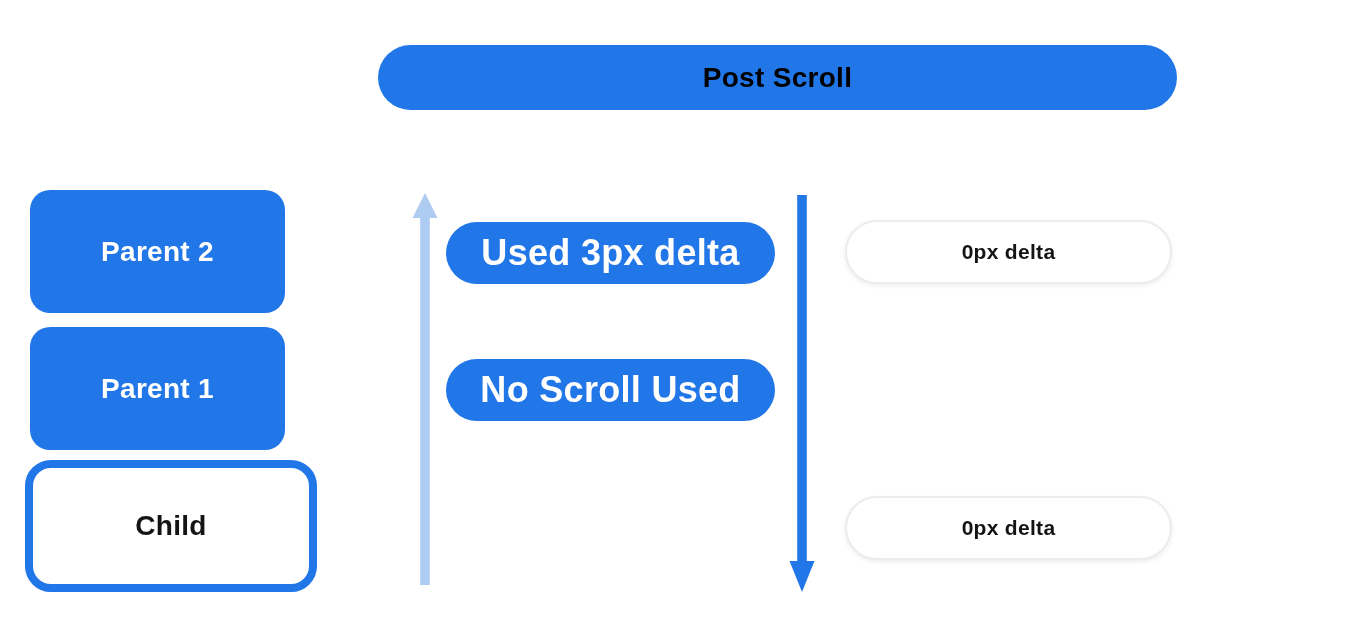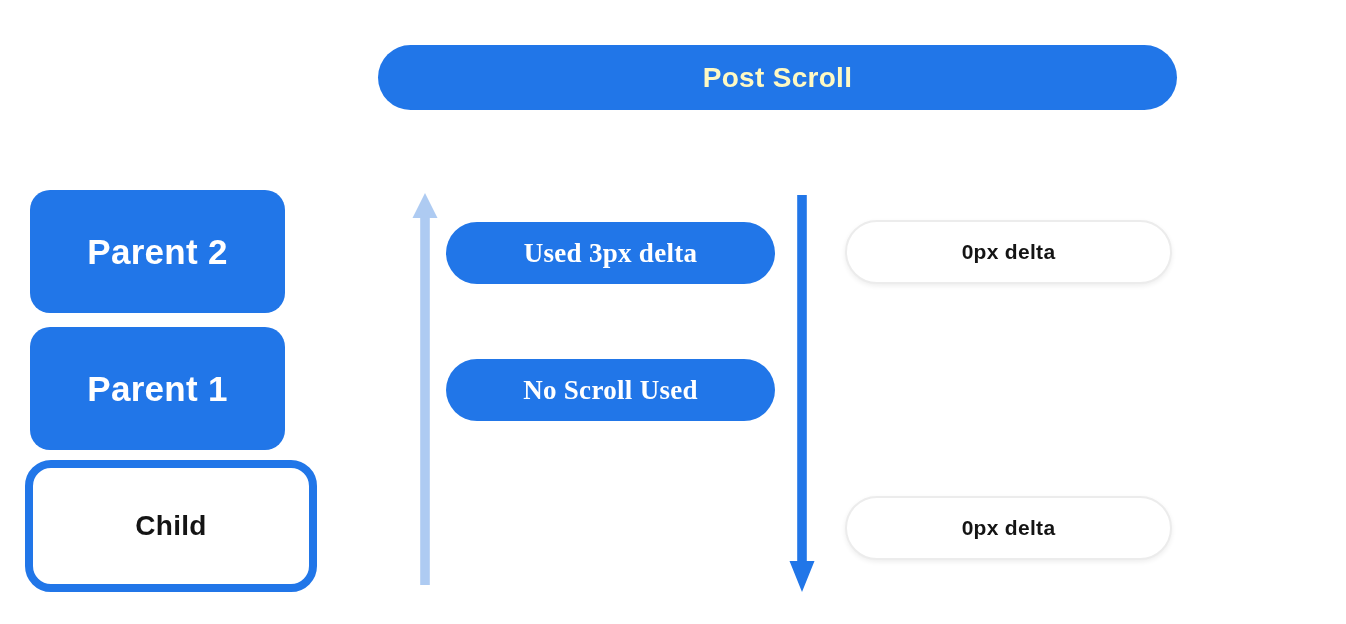--- a/index.html
+++ b/index.html
@@ -20,38 +20,38 @@
     position: absolute;
     left: 378px;
     top: 45px;
     width: 799px;
     height: 65px;
     background: #2176e8;
     border-radius: 33px;
     display: flex;
     align-items: center;
     justify-content: center;
-    color: #fef9c3;
+    color: #000000;
     font-size: 28px;
     font-weight: 700;
     letter-spacing: 0.3px;
   }
   
   .parent-box {
     position: absolute;
     left: 30px;
     width: 255px;
     height: 123px;
     background: #2176e8;
     border-radius: 20px;
     display: flex;
     align-items: center;
     justify-content: center;
     color: #ffffff;
-    font-size: 35px;
+    font-size: 28px;
     font-weight: 700;
     letter-spacing: 0.3px;
   }
   .parent-box.p2 { top: 190px; }
   .parent-box.p1 { top: 327px; }
   .child-box {
     position: absolute;
     left: 25px;
     top: 460px;
     width: 292px;
@@ -73,24 +73,23 @@
     position: absolute;
     left: 446px;
     width: 329px;
     height: 62px;
     background: #2176e8;
     border-radius: 31px;
     display: flex;
     align-items: center;
     justify-content: center;
     color: #ffffff;
-    font-size: 27px;
+    font-size: 36px;
     font-weight: 700;
     letter-spacing: 0.3px;
-    font-family: Liberation Serif, serif;
   }
   .blue-pill.row1 { top: 222px; }
   .blue-pill.row2 { top: 359px; }
   .white-pill {
     position: absolute;
     left: 845px;
     width: 327px;
     height: 64px;
     box-sizing: border-box;
     background: #ffffff;

